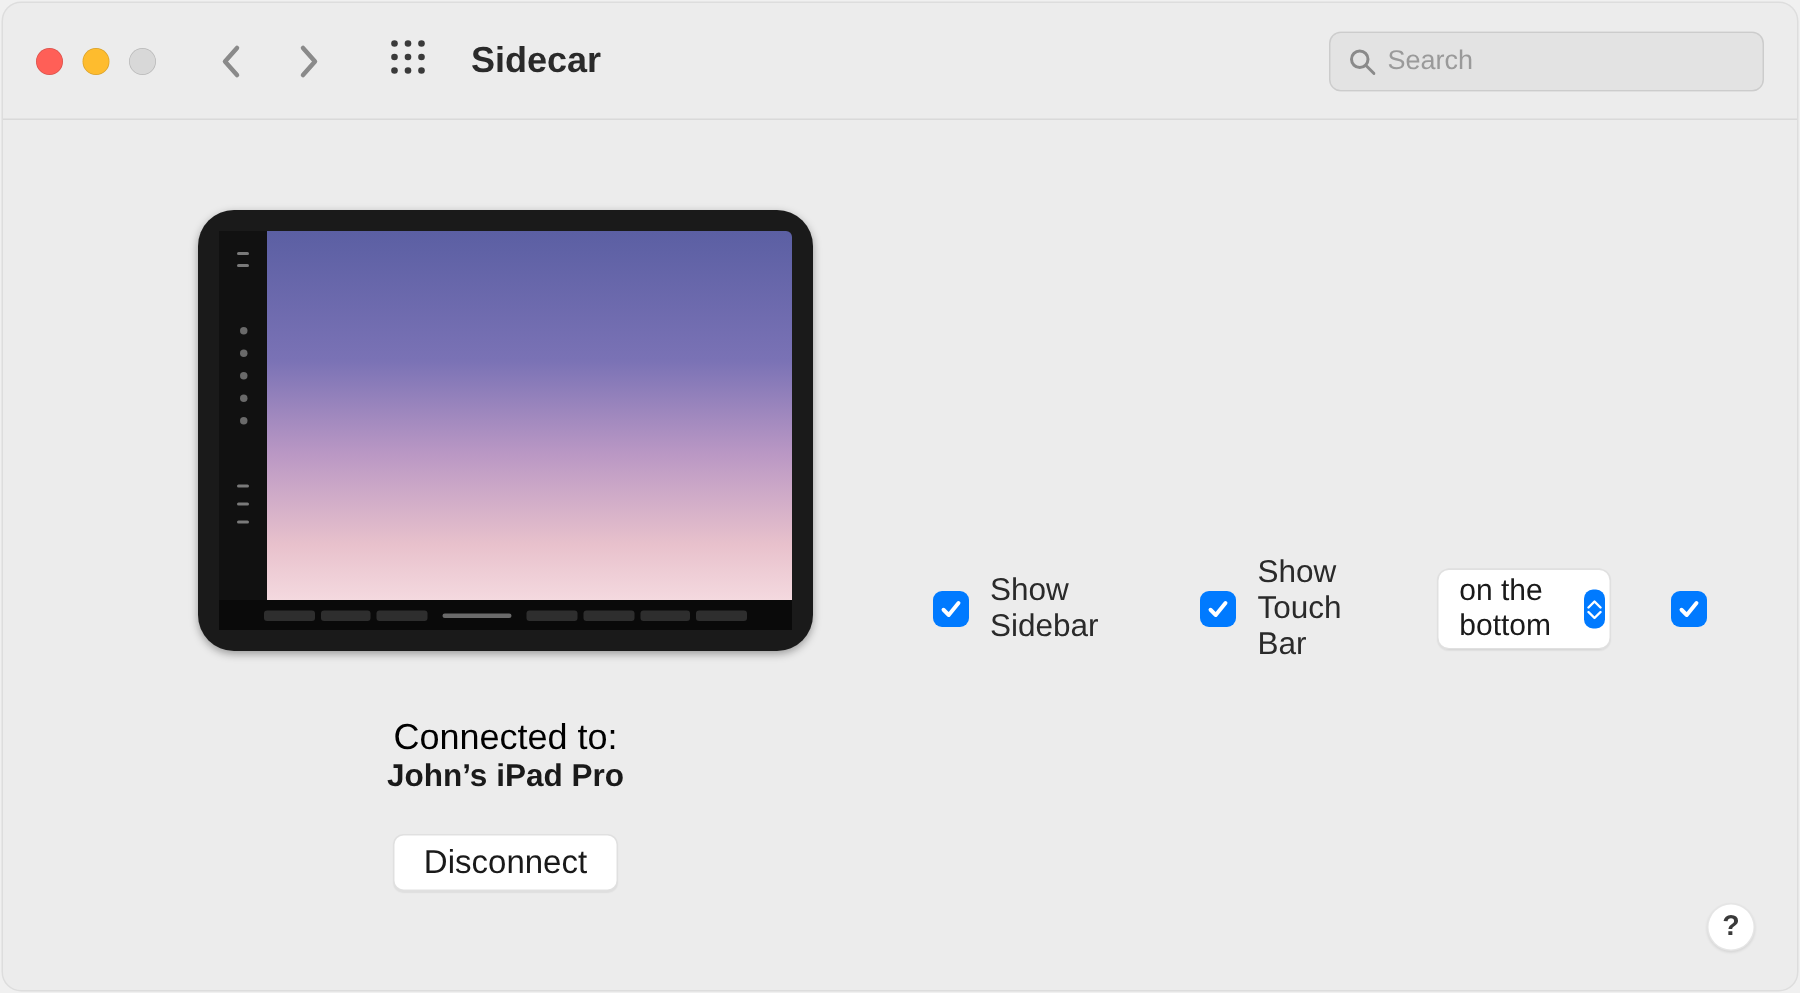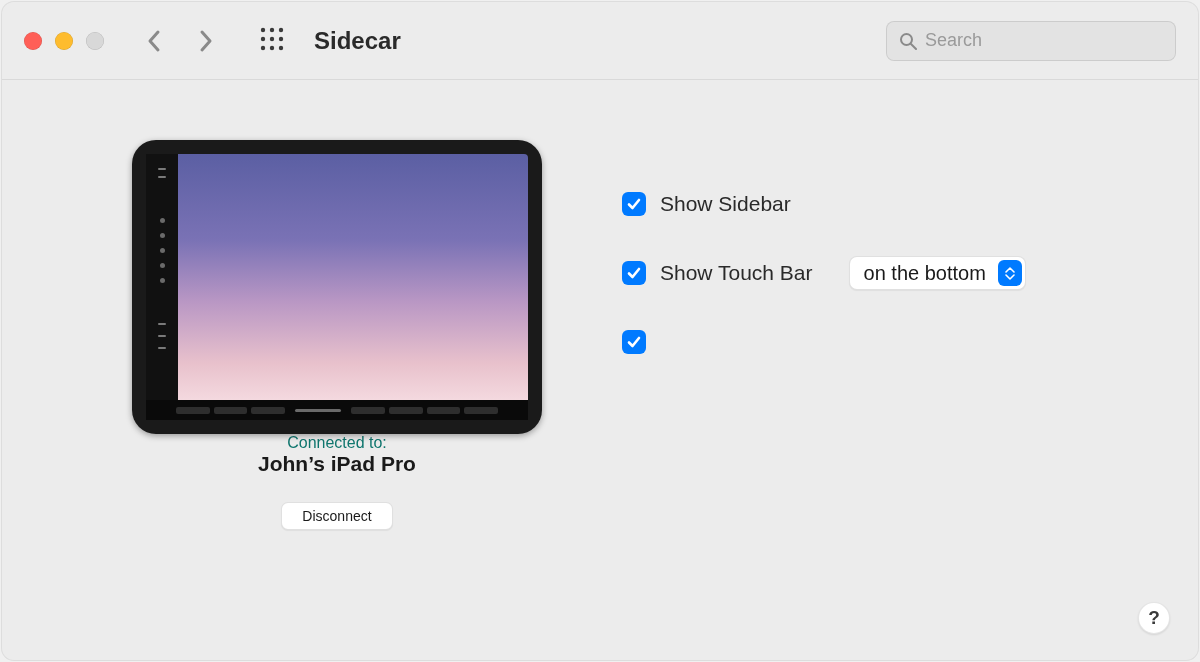--- a/index.html
+++ b/index.html
@@ -99,36 +99,36 @@
   }
   .ipad-touchbar {
     height: 20px;
     background: #0a0a0a;
     display: flex; align-items: center;
     padding: 0 30px;
     gap: 4px;
   }
   .tb-seg { flex: 1; height: 7px; background: #2e2e2e; border-radius: 2px; }
   .tb-home { width: 46px; height: 3px; background: #6a6a6a; border-radius: 2px; margin: 0 6px;}
-  .connected-label { font-size: 16px; color: #0f766e; }
+  .connected-label { margin-top: 44px; font-size: 24px; color: #000000; }
   .device-name { font-size: 21px; font-weight: 700; color: #1a1a1a; }
   .disconnect-btn {
     margin-top: 26px;
     padding: 5px 20px;
-    font-size: 14px;
+    font-size: 22px;
     background: #fff;
     border: 1px solid rgba(0,0,0,0.12);
     border-radius: 7px;
     box-shadow: 0 1px 1px rgba(0,0,0,0.06);
     cursor: default;
     color: #1a1a1a;
   }
   .right-pane {
     padding-top: 62px;
-    display: flex; flex-direction: column;
+    display: flex; 
     gap: 40px;
   }
   .option-row { display: flex; align-items: center; gap: 14px; }
   .checkbox {
     width: 24px; height: 24px;
     background: #007aff;
     border-radius: 6px;
     display: flex; align-items: center; justify-content: center;
     flex-shrink: 0;
   }

